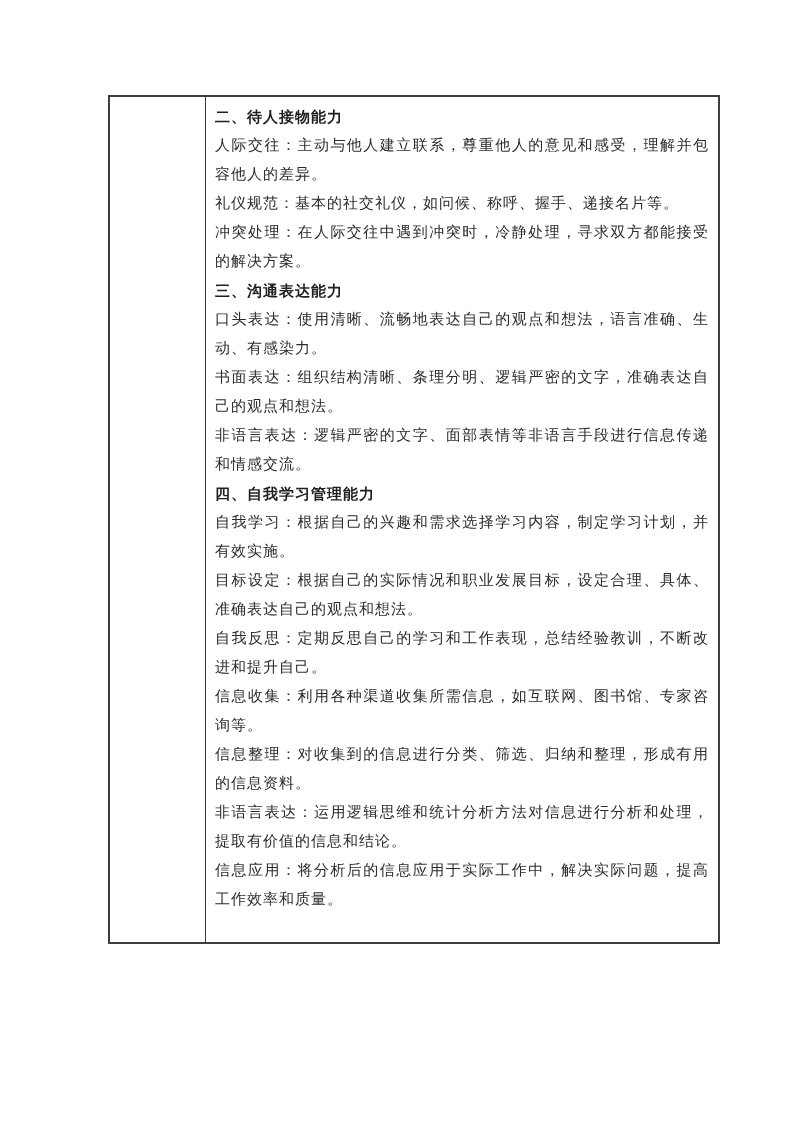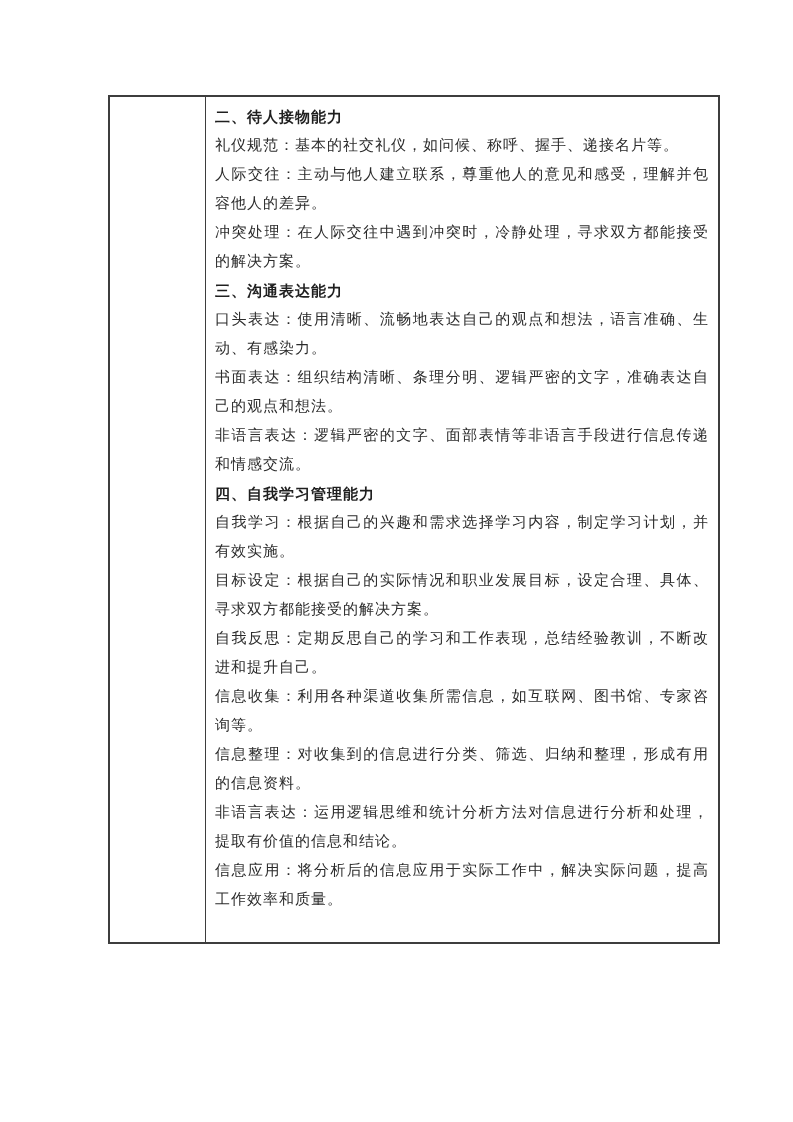--- a/index.html
+++ b/index.html
@@ -59,30 +59,30 @@
   }
 </style>
 </head>
 <body>
 
 <div class="page">
   <div class="doc-table">
     <div class="label-col"></div>
     <div class="content-col" id="content-col">
         <div class="para heading">二、待人接物能力</div>
+        <div class="para">人际交往：主动与他人建立联系，尊重他人的意见和感受，理解并包容他人的差异。</div>
         <div class="para">礼仪规范：基本的社交礼仪，如问候、称呼、握手、递接名片等。</div>
-        <div class="para">人际交往：主动与他人建立联系，尊重他人的意见和感受，理解并包容他人的差异。</div>
         <div class="para">冲突处理：在人际交往中遇到冲突时，冷静处理，寻求双方都能接受的解决方案。</div>
         <div class="para heading">三、沟通表达能力</div>
         <div class="para">口头表达：使用清晰、流畅地表达自己的观点和想法，语言准确、生动、有感染力。</div>
         <div class="para">书面表达：组织结构清晰、条理分明、逻辑严密的文字，准确表达自己的观点和想法。</div>
         <div class="para">非语言表达：逻辑严密的文字、面部表情等非语言手段进行信息传递和情感交流。</div>
         <div class="para heading">四、自我学习管理能力</div>
         <div class="para">自我学习：根据自己的兴趣和需求选择学习内容，制定学习计划，并有效实施。</div>
-        <div class="para">目标设定：根据自己的实际情况和职业发展目标，设定合理、具体、寻求双方都能接受的解决方案。</div>
+        <div class="para">目标设定：根据自己的实际情况和职业发展目标，设定合理、具体、准确表达自己的观点和想法。</div>
         <div class="para">自我反思：定期反思自己的学习和工作表现，总结经验教训，不断改进和提升自己。</div>
         <div class="para">信息收集：利用各种渠道收集所需信息，如互联网、图书馆、专家咨询等。</div>
         <div class="para">信息整理：对收集到的信息进行分类、筛选、归纳和整理，形成有用的信息资料。</div>
         <div class="para">非语言表达：运用逻辑思维和统计分析方法对信息进行分析和处理，提取有价值的信息和结论。</div>
         <div class="para">信息应用：将分析后的信息应用于实际工作中，解决实际问题，提高工作效率和质量。</div>
       </div>
   </div>
 </div>
 
 </body></html>

